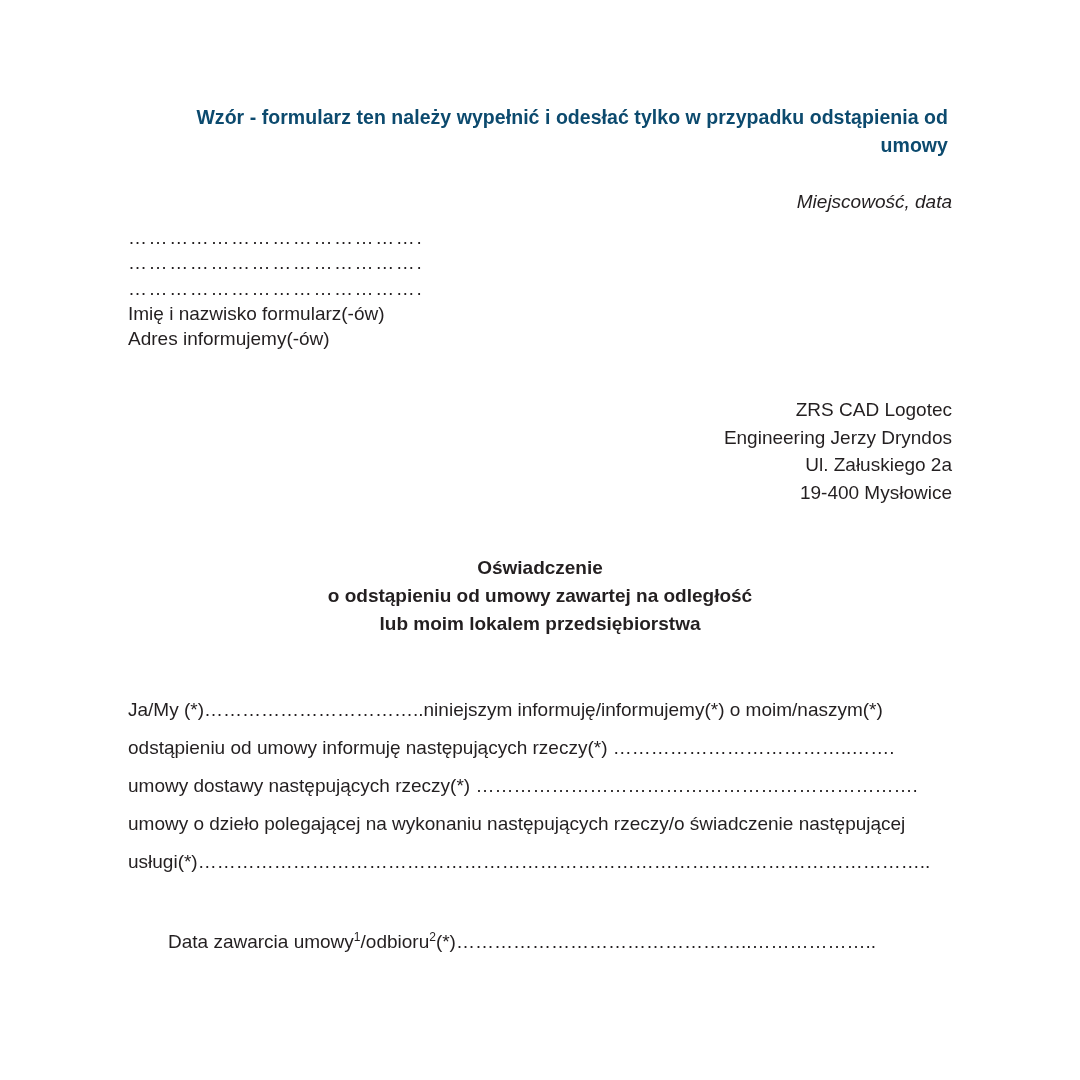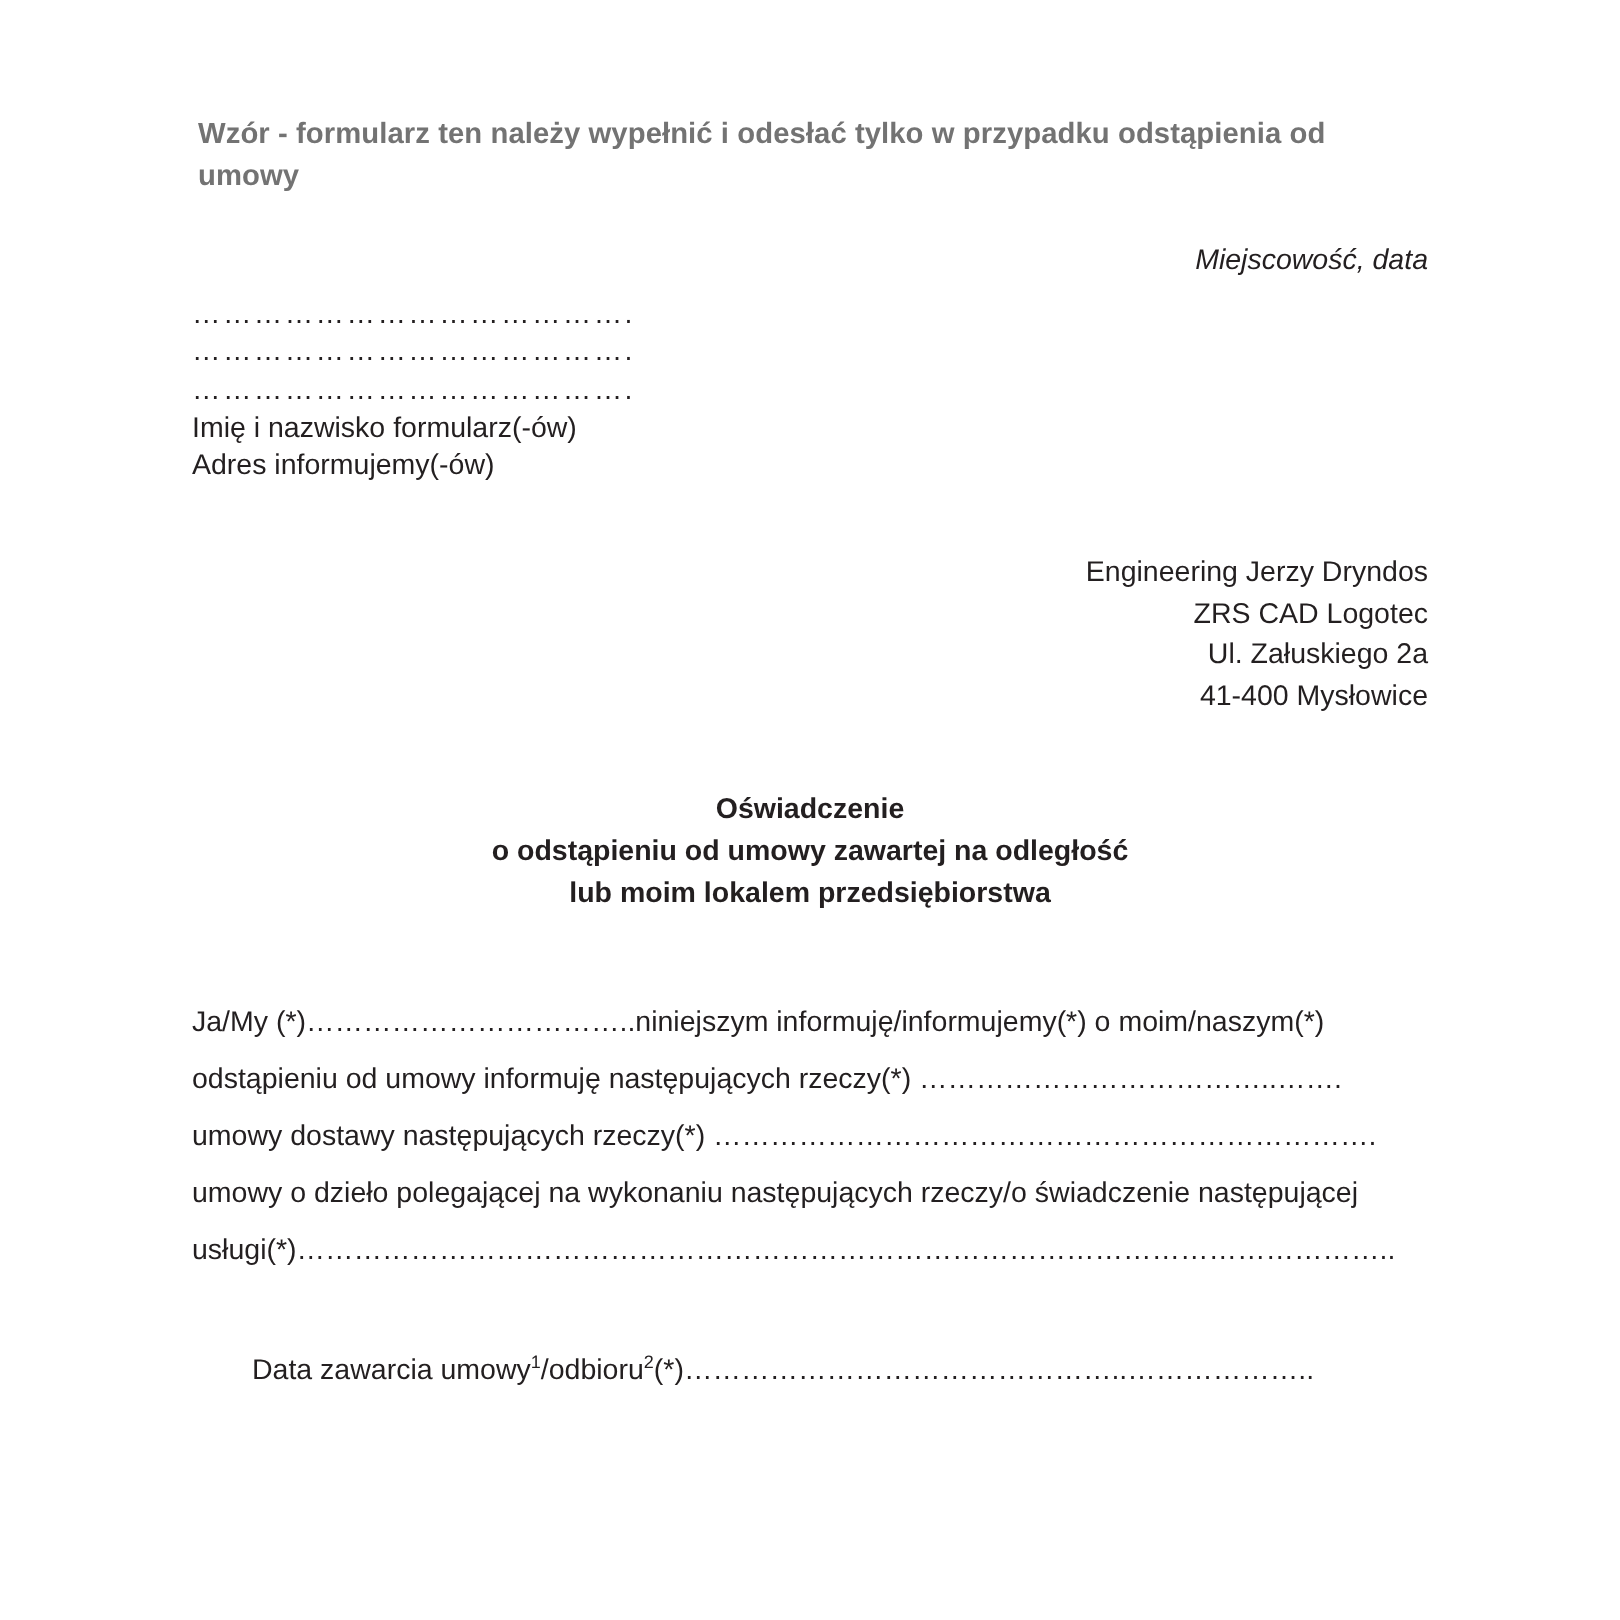--- a/index.html
+++ b/index.html
@@ -15,23 +15,23 @@
     overflow: hidden;
   }
   .page {
     position: relative;
     width: 1080px;
     height: 1080px;
     box-sizing: border-box;
     padding: 0 128px 0 128px;
   }
   .doc-heading {
-    margin-top: 76px;
-    text-align: left;
-    color: #737373;
+    margin-top: 104px;
+    text-align: right;
+    color: #0c4a6e;
     font-weight: bold;
     font-size: 19.5px;
     line-height: 1.42;
     letter-spacing: 0.05px;
     padding: 0 4px;
   }
   .place-date {
     margin-top: 32px;
     text-align: right;
     font-size: 19px;
@@ -101,24 +101,24 @@
 
   <div class="consumer-block">
     <div class="dots-line">…………………………………….</div>
     <div class="dots-line">…………………………………….</div>
     <div class="dots-line">…………………………………….</div>
     <div class="consumer-label">Imię i nazwisko formularz(-ów)</div>
     <div class="consumer-label">Adres informujemy(-ów)</div>
   </div>
 
   <div class="company-block">
+    <div>ZRS CAD Logotec</div>
     <div>Engineering Jerzy Dryndos</div>
-    <div>ZRS CAD Logotec</div>
     <div>Ul. Załuskiego 2a</div>
-    <div>41-400 Mysłowice</div>
+    <div>19-400 Mysłowice</div>
   </div>
 
   <div class="title-block">
     <div>Oświadczenie</div>
     <div>o odstąpieniu od umowy zawartej na odległość</div>
     <div>lub moim lokalem przedsiębiorstwa</div>
   </div>
 
   <div class="body-block">
     <div class="body-line">Ja/My (*)……………………………..niniejszym informuję/informujemy(*) o moim/naszym(*)</div>

